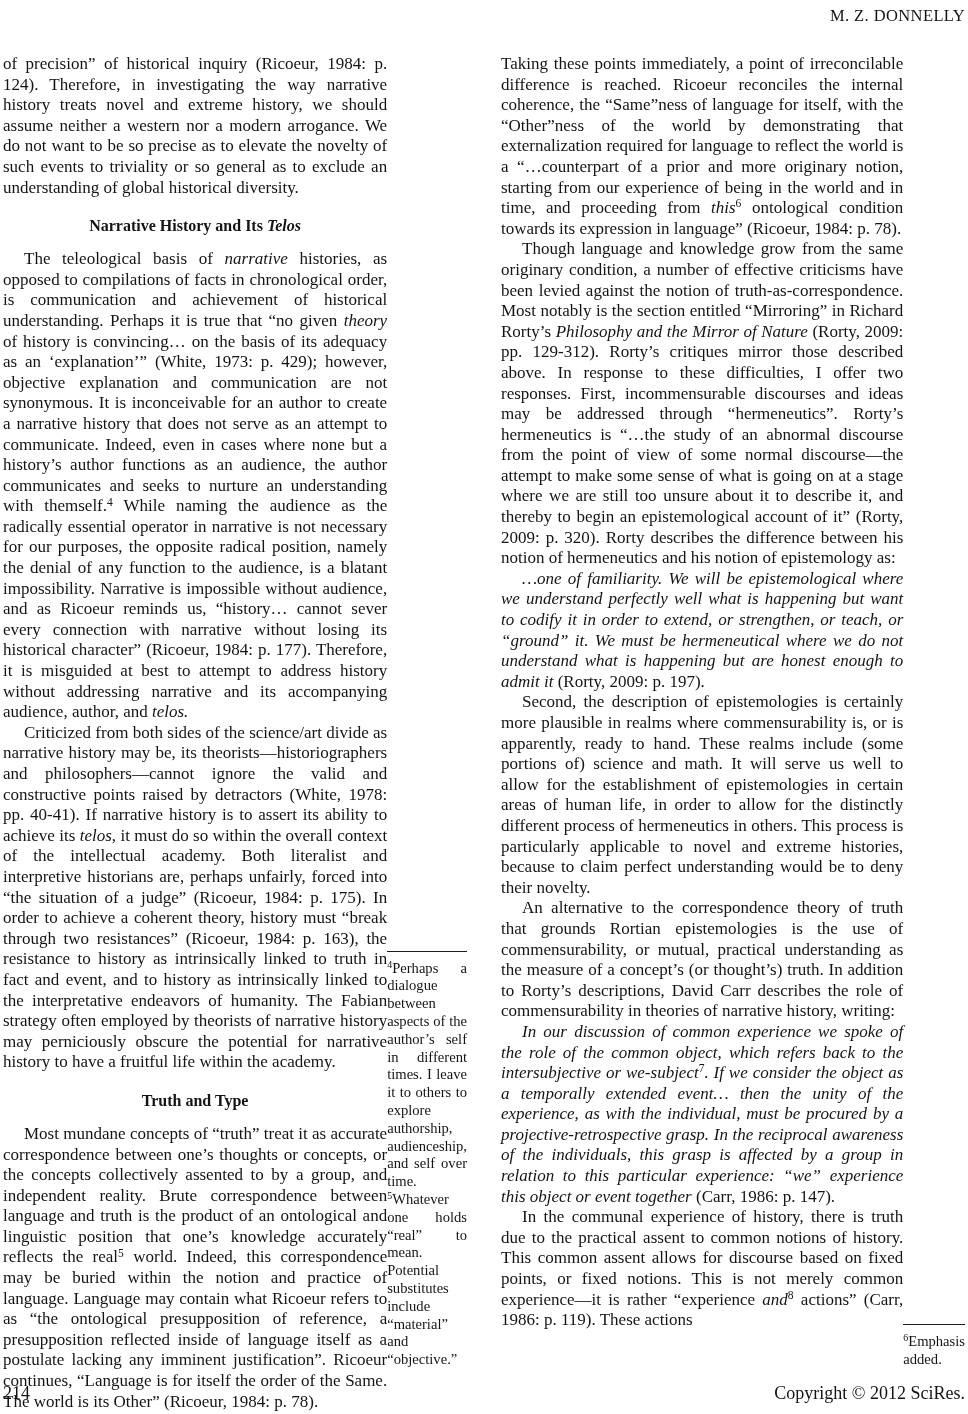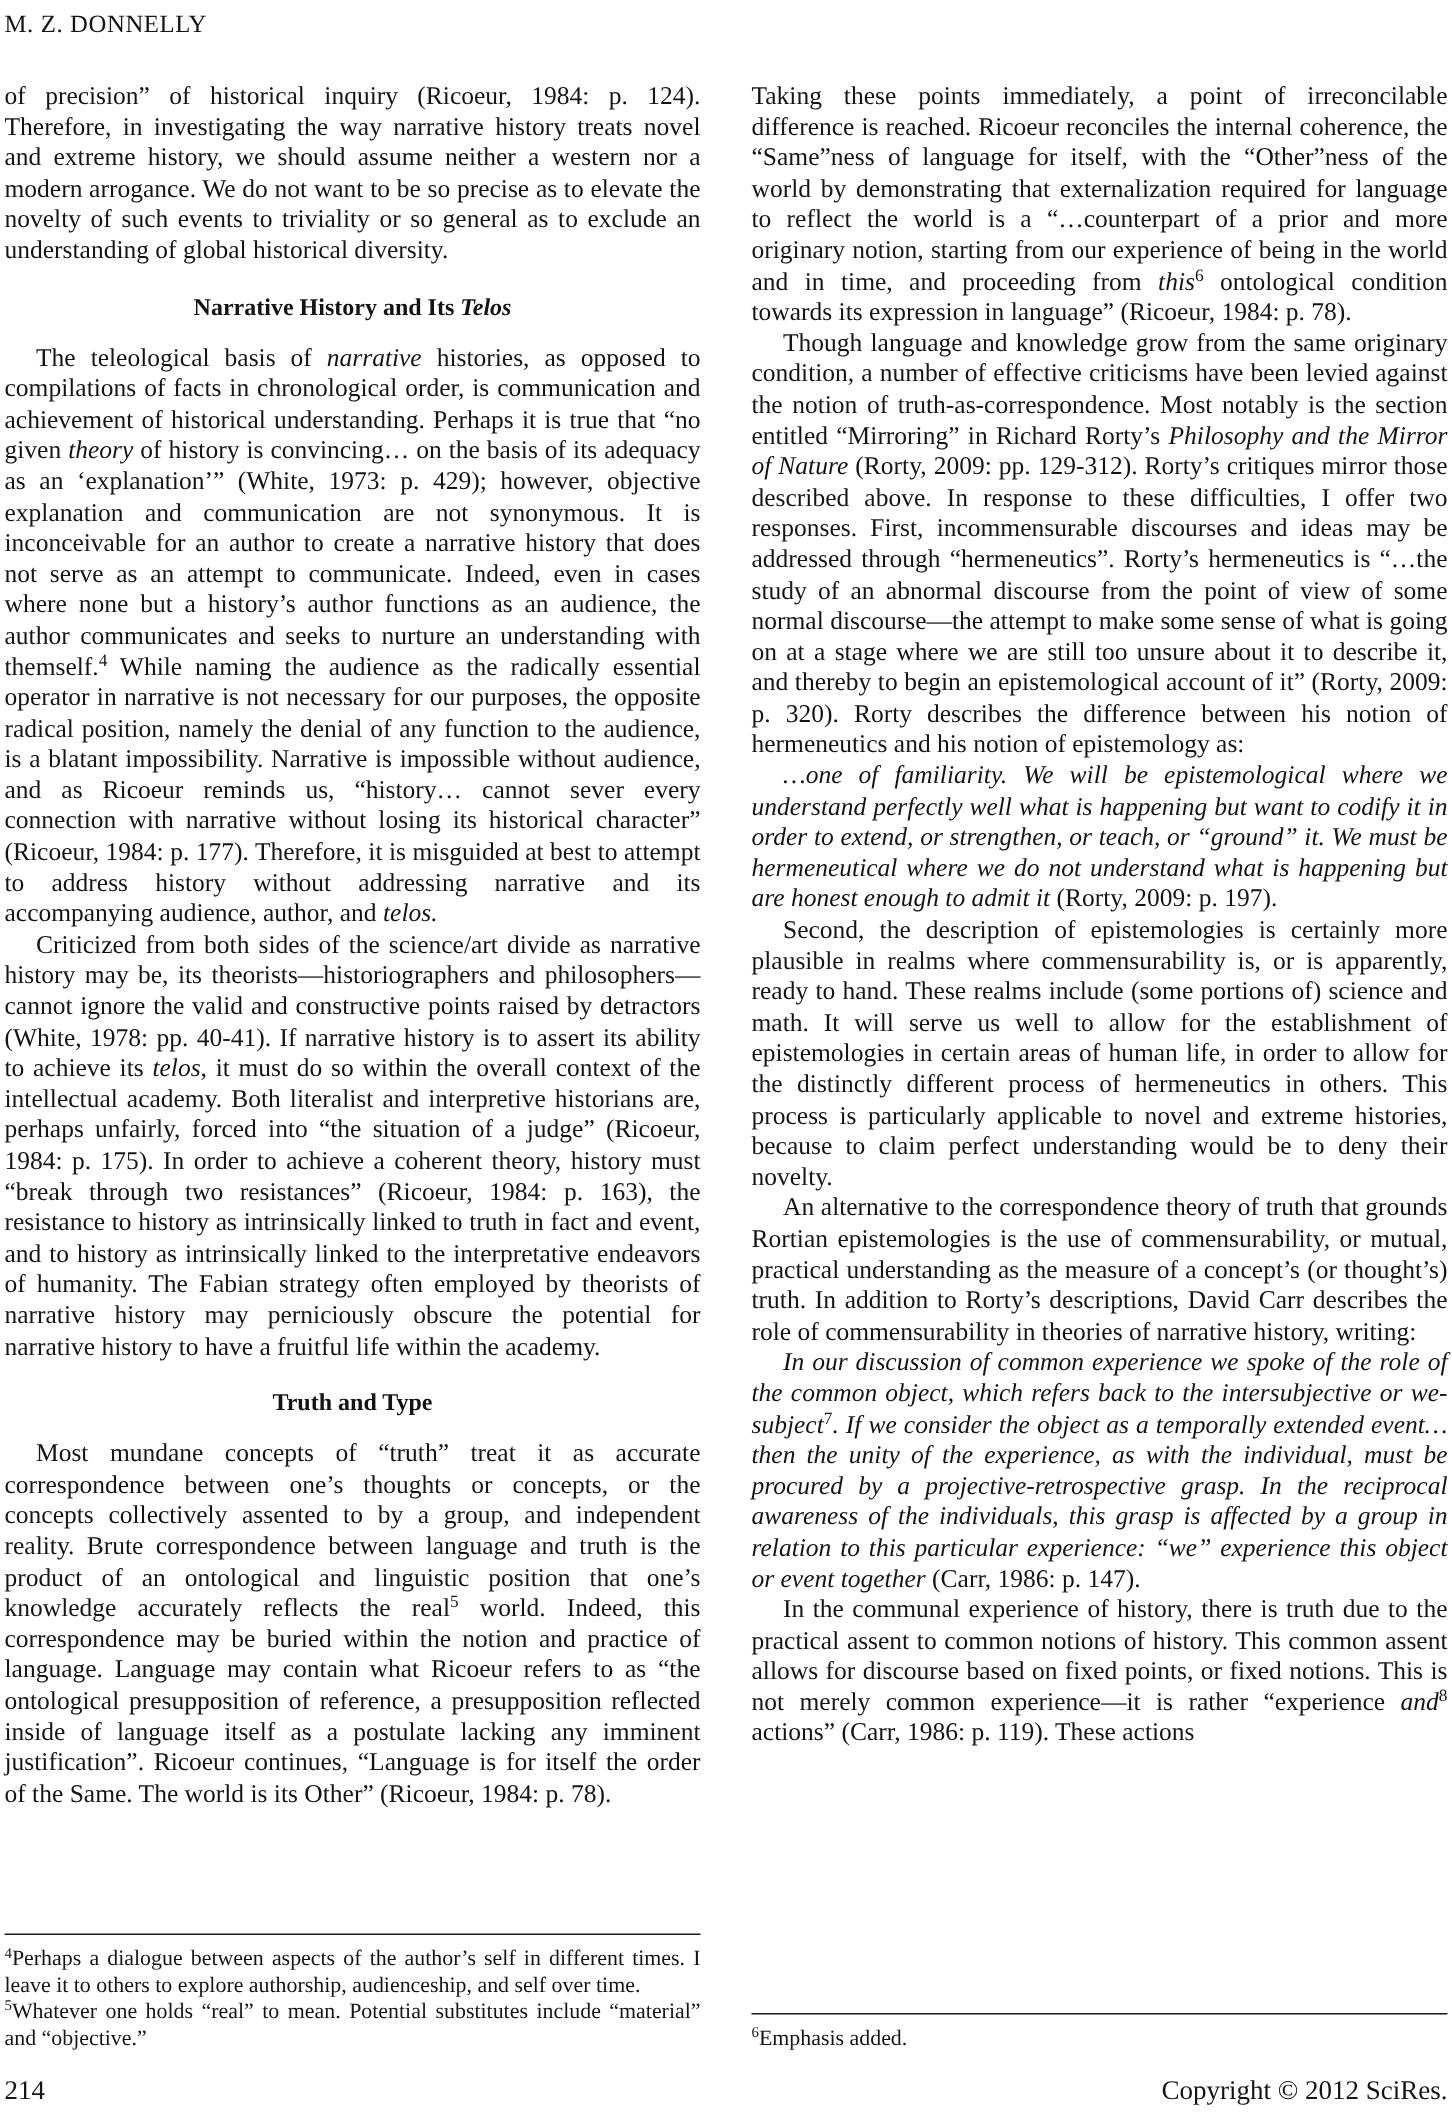--- a/index.html
+++ b/index.html
@@ -7,36 +7,35 @@
     width:968px;height:1414px;
     background:#ffffff;color:#141414;
     font-family:"Liberation Serif", serif;
     font-size:17px;
     box-sizing:border-box;
     padding:6px 3px 10px 3px;
     display:flex;flex-direction:column;
     overflow:hidden;
   }
   .running-head{
-    text-align:left;
+    text-align:right;
     font-size:16.5px;
     letter-spacing:0.4px;
     margin-bottom:28px;
     flex:0 0 auto;
   }
   .columns{
     display:flex;
     gap:34px;
     flex:1 1 auto;
     min-height:0;
   }
   .col{
     width:464px;
     display:flex;
-    flex-direction:column;
   }
   .content p{
     margin:0;
     text-align:justify;
     line-height:20.6px;
   }
   .content p.indent{ text-indent:21px; }
   .content h2{
     text-align:center;
     font-weight:bold;

